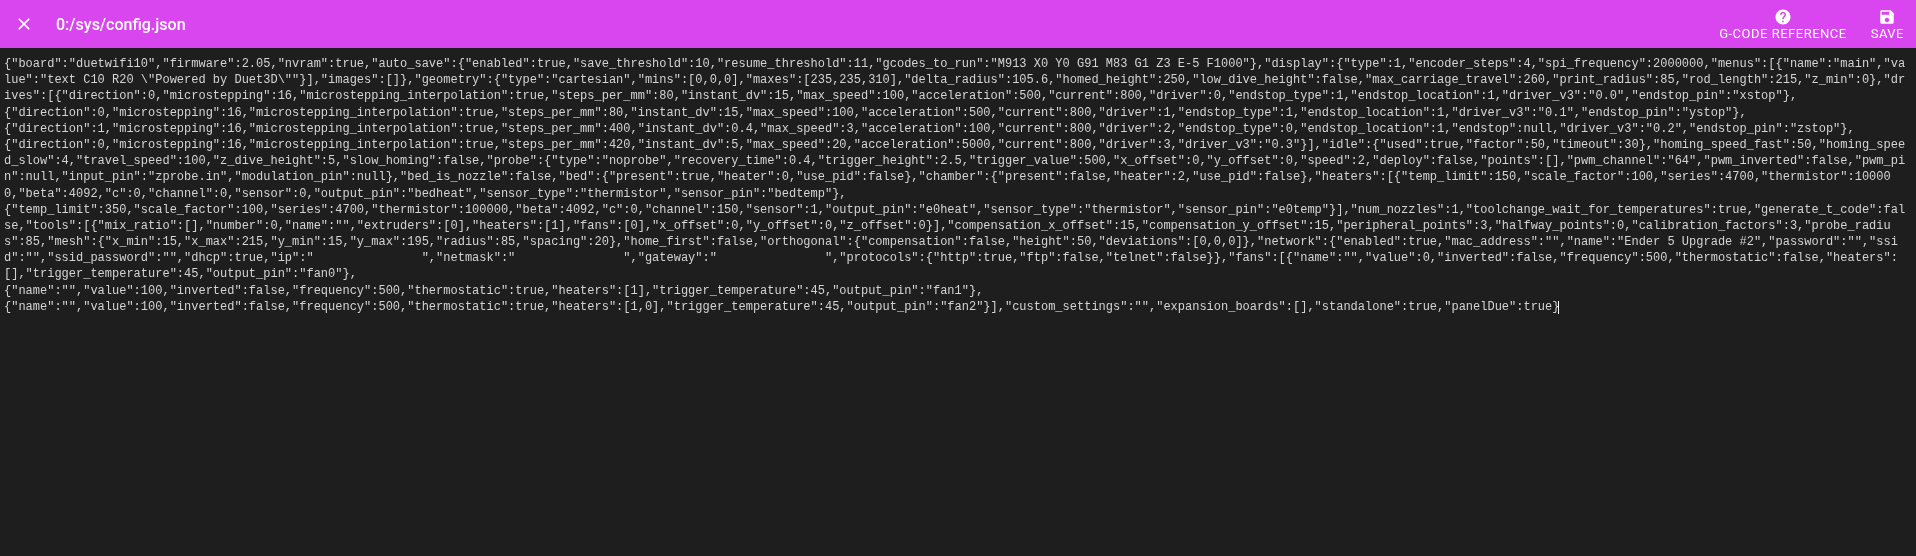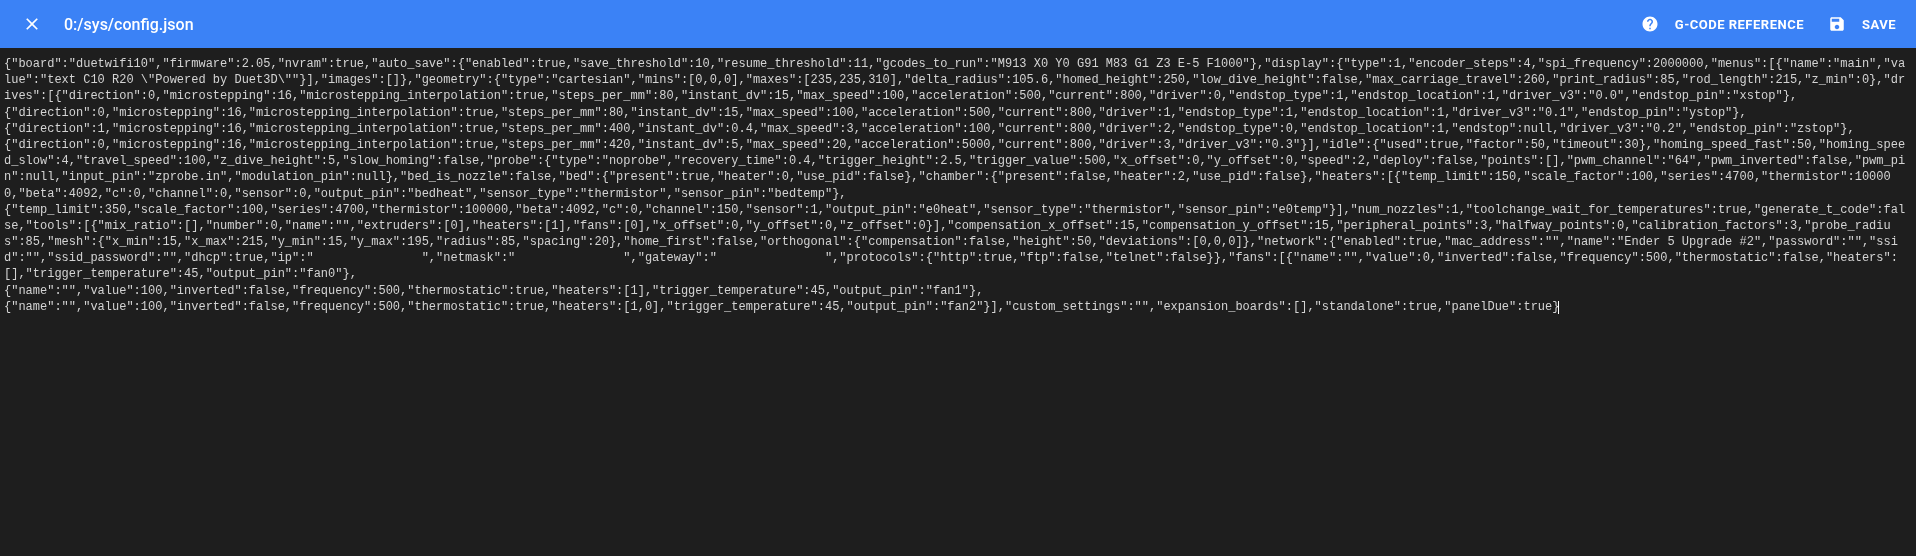--- a/index.html
+++ b/index.html
@@ -4,25 +4,25 @@
   <style>
     * { margin: 0; padding: 0; box-sizing: border-box; }
     body {
       font-family: -apple-system, BlinkMacSystemFont, "Segoe UI", Roboto, sans-serif;
       background: #1a1a1a;
       color: #fff;
       width: 1916px;
       overflow-x: hidden;
     }
     .header {
-      background: #3b82f6;
+      background: #d946ef;
       height: 48px;
       display: flex;
       align-items: center;
-      padding: 0 20px;
+      padding: 0 12px;
       justify-content: space-between;
     }
     .header-left {
       display: flex;
       align-items: center;
       gap: 20px;
     }
     .close-btn {
       cursor: pointer;
       display: flex;
@@ -38,26 +38,27 @@
       font-weight: 500;
     }
     .header-right {
       display: flex;
       align-items: center;
       gap: 24px;
     }
     .header-btn {
       display: flex;
       align-items: center;
-      gap: 16px;
+      gap: 0;
       cursor: pointer;
       color: #fff;
       font-size: 13px;
-      font-weight: 700;
+      font-weight: 400;
       letter-spacing: 0.5px;
+      flex-direction: column;
     }
     .header-btn svg { width: 18px; height: 18px; fill: #fff; }
     .editor {
       background: #1e1e1e;
       padding: 8px 4px;
       font-family: "Consolas", "Monaco", "Courier New", monospace;
       font-size: 12px;
       line-height: 1.35;
       color: #d4d4d4;
       white-space: pre-wrap;

